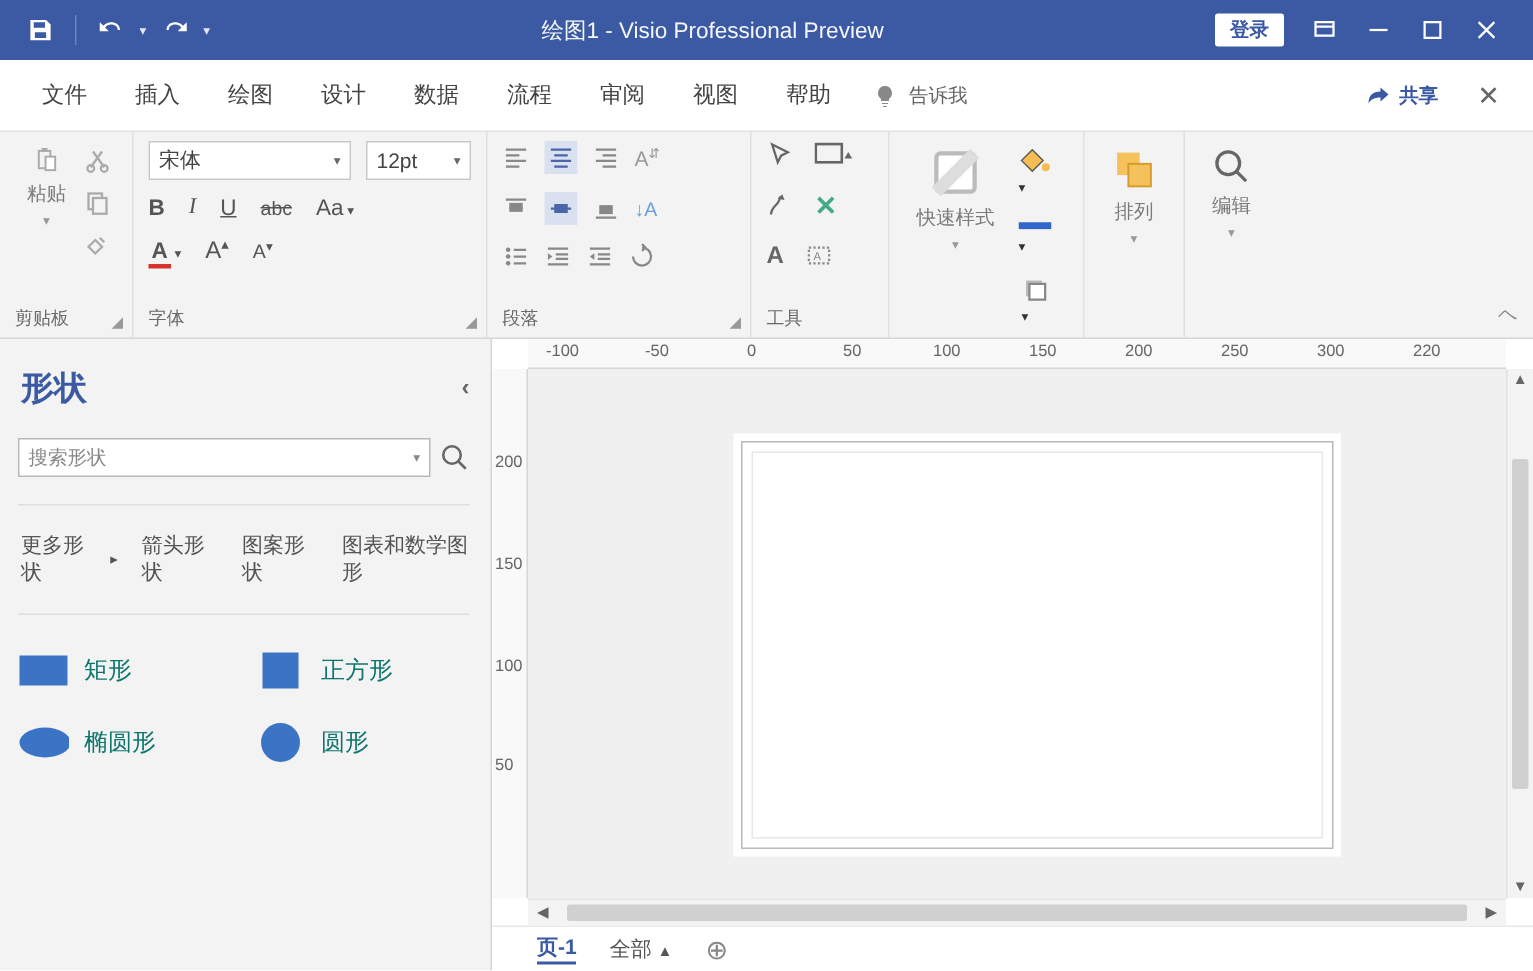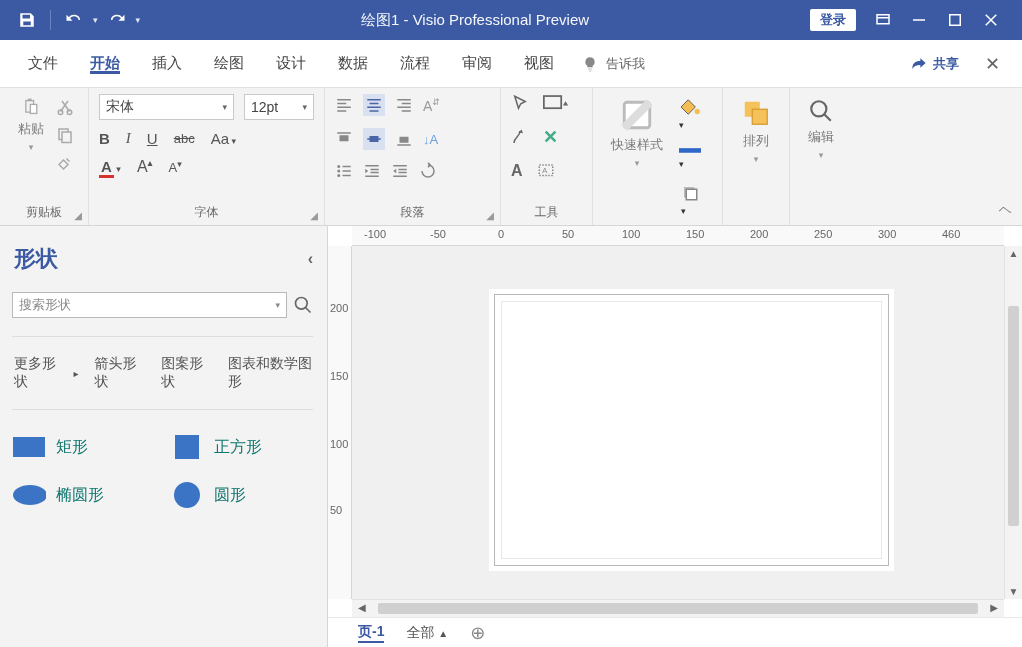--- a/index.html
+++ b/index.html
@@ -16,21 +16,21 @@
   .menubar .tab { padding:0 16px; height:36px; display:flex; align-items:center; font-size:15px; color:#444; cursor:pointer; position:relative; }
   .menubar .tab.active { color:#3b5aa3; font-weight:600; }
   .menubar .tab.active::after { content:""; position:absolute; bottom:8px; left:16px; right:16px; height:3px; background:#3b5aa3; }
   .menubar .spacer { flex:1; }
   .menubar .tellme { display:flex; align-items:center; gap:8px; color:#666; padding:0 12px; }
   .menubar .share { color:#3b5aa3; font-weight:600; display:flex; align-items:flex-start; gap:6px; padding:0 14px; }
   .menubar .closex { padding:0 22px 0 12px; color:#666; font-size:18px; }
   .ribbon { height:138px; background:#f3f3f3; border-bottom:1px solid #d6d6d6; display:flex; align-items:stretch; position:relative; }
   .group { display:flex; flex-direction:column; padding:6px 10px 2px 10px; border-right:1px solid #e0e0e0; }
   .group .body { flex:1; display:flex; align-items:flex-start; }
-  .group .glabel { text-align:center; font-size:12px; color:#6a6a6a; padding:4px 0 2px 0; position:relative; }
+  .group .glabel { font-size:12px; color:#6a6a6a; padding:4px 0 2px 0; position:relative; }
   .group .glabel .dlau { position:absolute; right:-4px; bottom:2px; font-size:10px; color:#999; }
   .bigbtn { display:flex; flex-direction:column; align-items:center; justify-content:center; padding:4px 8px; font-size:13px; color:#7a7a7a; gap:4px; }
   .col { display:flex; flex-direction:column; gap:10px; align-items:center; justify-content:center; padding:4px 4px; }
   .row { display:flex; gap:10px; align-items:center; }
   .dropdown { background:#fff; border:1px solid #c9c9c9; height:26px; display:flex; align-items:center; padding:0 6px; font-size:14px; color:#444; }
   .dropdown .arr { margin-left:auto; font-size:9px; color:#666; padding-left:6px; }
   .a-under { border-bottom:3px solid #d7322c; }
   .workspace { display:flex; height:calc(647px - 40px - 48px - 138px); }
   .sidebar { width:328px; background:#f3f3f3; border-right:1px solid #d6d6d6; display:flex; flex-direction:column; padding:8px 10px 0 12px; }
   .sidebar h2 { color:#3b5aa3; font-size:22px; font-weight:600; padding:10px 0 18px 2px; display:flex; align-items:center; }
@@ -111,28 +111,28 @@
     <span>
         <svg class="ico" viewBox="0 0 24 24">
           <path d="M5 5l14 14M19 5L5 19" stroke="#fff" stroke-width="2"></path>
         </svg>
       </span>
   </div>
 </div>
 
 <div class="menubar">
   <div class="tab">文件</div>
-  <div class="tab active">开始</div>
   <div class="tab">插入</div>
   <div class="tab">绘图</div>
   <div class="tab">设计</div>
   <div class="tab">数据</div>
   <div class="tab">流程</div>
   <div class="tab">审阅</div>
   <div class="tab">视图</div>
+  <div class="tab">帮助</div>
   <div class="tellme">
     <svg width="16" height="16" viewBox="0 0 24 24">
         <path fill="#888" d="M12 2a7 7 0 0 0-4 12.7V17h8v-2.3A7 7 0 0 0 12 2zM9 19h6v1H9zm1 3h4v1h-4z"></path>
       </svg>
     <span>告诉我</span>
   </div>
   <div class="spacer"></div>
   <div class="share">
     <svg width="16" height="16" viewBox="0 0 24 24">
         <path fill="#3b5aa3" d="M14 9V5l8 7-8 7v-4c-6 0-10 2-12 6 0-8 4-12 12-12z"></path>
@@ -447,21 +447,21 @@
     <div class="hruler">
       <span class="tick" style="left:12px">-100</span>
       <span class="tick" style="left:78px">-50</span>
       <span class="tick" style="left:146px">0</span>
       <span class="tick" style="left:210px">50</span>
       <span class="tick" style="left:270px">100</span>
       <span class="tick" style="left:334px">150</span>
       <span class="tick" style="left:398px">200</span>
       <span class="tick" style="left:462px">250</span>
       <span class="tick" style="left:526px">300</span>
-      <span class="tick" style="left:590px">460</span>
+      <span class="tick" style="left:590px">220</span>
     </div>
     <div class="cbody">
       <div class="vruler">
         <span class="tick" style="top:56px">200</span>
         <span class="tick" style="top:124px">150</span>
         <span class="tick" style="top:192px">100</span>
         <span class="tick" style="top:258px">50</span>
       </div>
       <div class="page">
         <div class="paper"></div>

